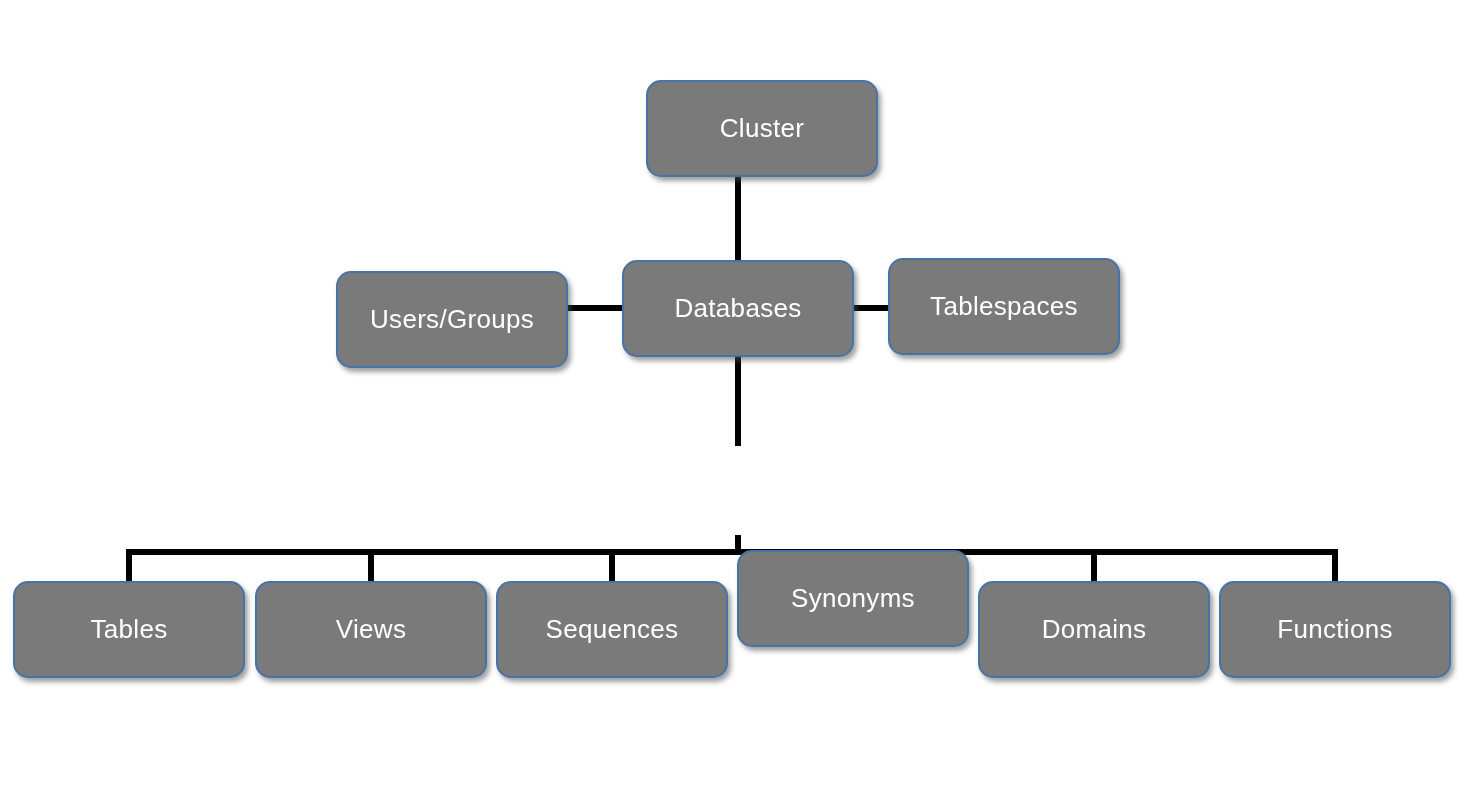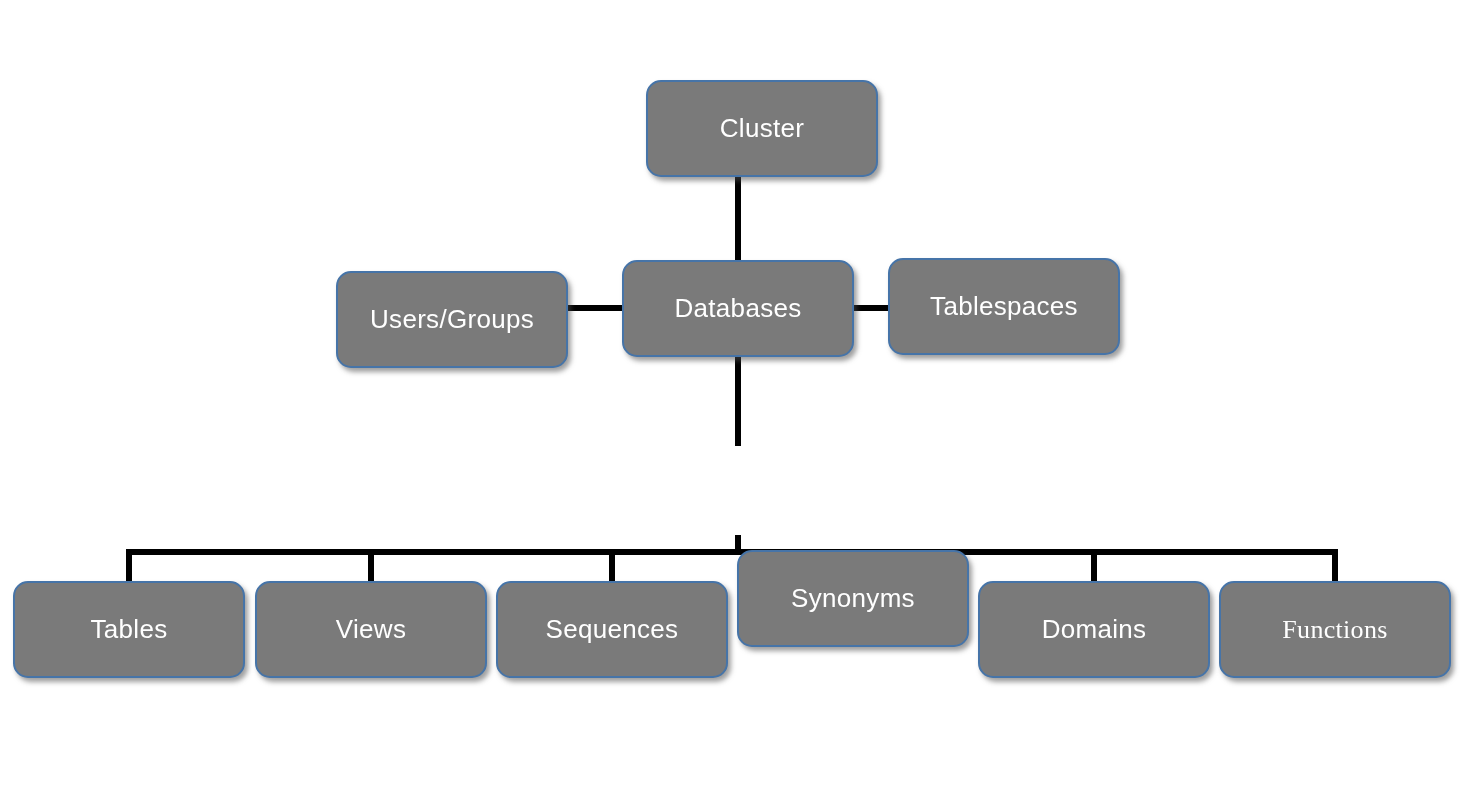--- a/index.html
+++ b/index.html
@@ -40,21 +40,21 @@
   .pos-cluster      { left: 646px;  top: 80px; text-align: right;  }
   .pos-users-groups { left: 336px;  top: 261px; margin-top: 10px; }
   .pos-databases    { left: 622px;  top: 260px; }
   .pos-tablespaces  { left: 888px;  top: 258px; }
   .pos-schemas      { left: 622px;  top: 442px; }
   .pos-tables       { left: 13px;   top: 581px; }
   .pos-views        { left: 255px;  top: 581px; }
   .pos-sequences    { left: 496px;  top: 581px; }
   .pos-synonyms     { left: 737px;  top: 550px; }
   .pos-domains      { left: 978px;  top: 581px; text-align: right; }
-  .pos-functions    { left: 1219px; top: 581px; font-family: Liberation Serif, serif; }
+  .pos-functions    { left: 1219px; top: 581px; }
   
   .conn-cluster-databases   { left: 735px; top: 175px; width: 6px;  height: 89px; }
   .conn-users-databases     { left: 567px; top: 305px; width: 60px; height: 6px;  }
   .conn-databases-tablespaces { left: 848px; top: 305px; width: 60px; height: 6px; }
   .conn-databases-schemas   { left: 735px; top: 355px; width: 6px;  height: 91px; }
   .conn-schemas-bus         { left: 735px; top: 535px; width: 6px;  height: 20px; }
   .conn-bus                 { left: 126px; top: 549px; width: 1212px; height: 6px; }
   .conn-drop-tables         { left: 126px;  top: 549px; width: 6px; height: 34px; }
   .conn-drop-views          { left: 368px;  top: 549px; width: 6px; height: 34px; }
   .conn-drop-sequences      { left: 609px;  top: 549px; width: 6px; height: 34px; }

